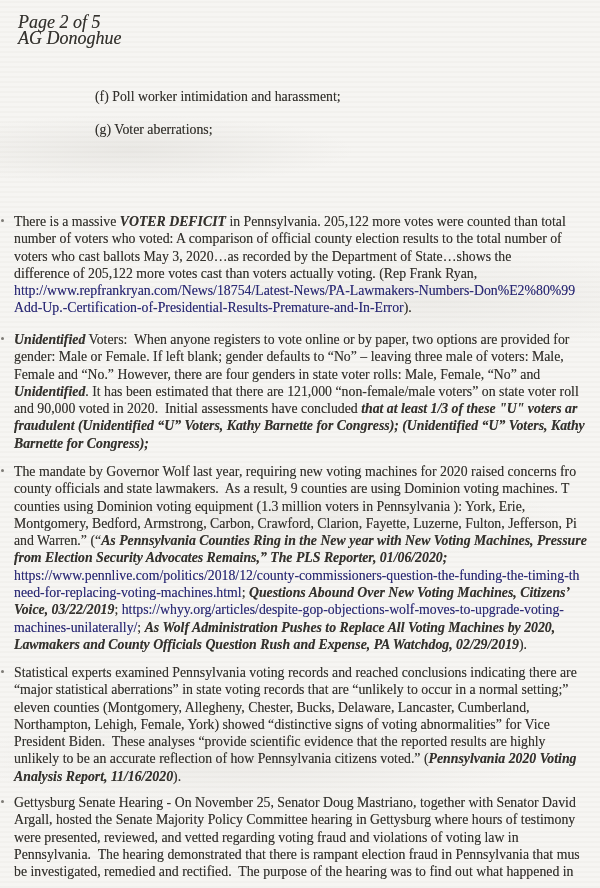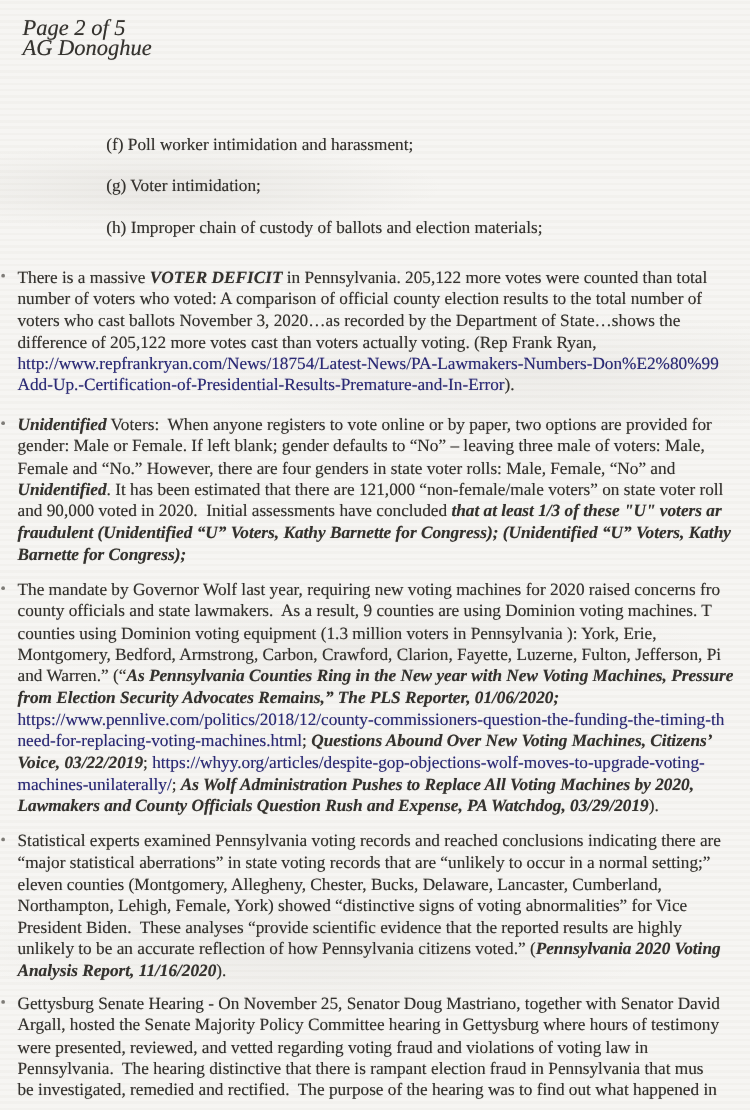--- a/index.html
+++ b/index.html
@@ -21,23 +21,22 @@
       radial-gradient(ellipse 420px 70px at 430px 300px, rgba(185,181,174,0.14), transparent 70%),
       radial-gradient(ellipse 380px 60px at 300px 520px, rgba(185,181,174,0.14), transparent 70%),
       radial-gradient(ellipse 400px 70px at 250px 760px, rgba(185,181,174,0.16), transparent 70%),
       repeating-linear-gradient(0deg, rgba(178,174,167,0.06) 0 2px, rgba(255,255,255,0.04) 2px 5px);
   }
   .hdr{
     position:absolute;left:18px;font-style:italic;font-size:18px;line-height:16px;
     white-space:pre;text-shadow:0 0 0.6px rgba(70,65,58,0.55);
   }
   .list-item{
-    position:absolute;left:85px;font-size:13.8px;line-height:17px;white-space:pre;
+    position:absolute;left:95px;font-size:13.8px;line-height:17px;white-space:pre;
     text-shadow:0 0 0.6px rgba(70,65,58,0.55);
-    margin-top:19px;
   }
   .para{
     position:absolute;left:14px;width:660px;font-size:13.8px;line-height:17.3px;
     text-shadow:0 0 0.6px rgba(70,65,58,0.55);
   }
   .line{white-space:pre;}
   .rn{font-style:normal;}
   .ri{font-style:italic;font-weight:bold;}
   .rb{font-style:italic;font-weight:700;}
   .lnk{
@@ -50,29 +49,28 @@
   }
 </style>
 </head>
 <body>
 
 <div class="page">
   <div class="hdr" style="top:14px">Page 2 of 5</div>
   <div class="hdr" style="top:30px">AG Donoghue</div>
 
   <div class="list-item" style="top:88px">(f) Poll worker intimidation and harassment;</div>
-  <div class="list-item" style="top:121px">(g) Voter intimidation;</div>
-  <div class="list-item" style="top:154px">(h) Improper chain of custody of ballots and election materials;</div>
+  <div class="list-item" style="top:121px">(g) Voter aberrations;</div>
 
   <div>
       <div class="para" style="top: 213px;">
         <span class="frag"></span>
         <div class="line"><span class="rn">There is a massive </span><span class="rb">VOTER DEFICIT</span><span class="rn"> in Pennsylvania. 205,122 more votes were counted than total</span></div>
         <div class="line"><span class="rn">number of voters who voted: A comparison of official county election results to the total number of</span></div>
-        <div class="line"><span class="rn">voters who cast ballots November 3, 2020…as recorded by the Department of State…shows the</span></div>
+        <div class="line"><span class="rn">voters who cast ballots May 3, 2020…as recorded by the Department of State…shows the</span></div>
         <div class="line"><span class="rn">difference of 205,122 more votes cast than voters actually voting. (Rep Frank Ryan,</span></div>
         <div class="line"><span class="lnk">http://www.repfrankryan.com/News/18754/Latest-News/PA-Lawmakers-Numbers-Don%E2%80%99</span></div>
         <div class="line"><span class="lnk">Add-Up.-Certification-of-Presidential-Results-Premature-and-In-Error</span><span class="rn">).</span></div>
       </div>
       <div class="para" style="top: 331px;">
         <span class="frag"></span>
         <div class="line"><span class="rb">Unidentified</span><span class="rn"> Voters:  When anyone registers to vote online or by paper, two options are provided for</span></div>
         <div class="line"><span class="rn">gender: Male or Female. If left blank; gender defaults to “No” – leaving three male of voters: Male,</span></div>
         <div class="line"><span class="rn">Female and “No.” However, there are four genders in state voter rolls: Male, Female, “No” and</span></div>
         <div class="line"><span class="rb">Unidentified</span><span class="rn">. It has been estimated that there are 121,000 “non-female/male voters” on state voter roll</span></div>
@@ -85,34 +83,34 @@
         <div class="line"><span class="rn">The mandate by Governor Wolf last year, requiring new voting machines for 2020 raised concerns fro</span></div>
         <div class="line"><span class="rn">county officials and state lawmakers.  As a result, 9 counties are using Dominion voting machines. T</span></div>
         <div class="line"><span class="rn">counties using Dominion voting equipment (1.3 million voters in Pennsylvania ): York, Erie,</span></div>
         <div class="line"><span class="rn">Montgomery, Bedford, Armstrong, Carbon, Crawford, Clarion, Fayette, Luzerne, Fulton, Jefferson, Pi</span></div>
         <div class="line"><span class="rn">and Warren.” (“</span><span class="ri">As Pennsylvania Counties Ring in the New year with New Voting Machines, Pressure</span></div>
         <div class="line"><span class="ri">from Election Security Advocates Remains,” The PLS Reporter, 01/06/2020;</span></div>
         <div class="line"><span class="lnk">https://www.pennlive.com/politics/2018/12/county-commissioners-question-the-funding-the-timing-th</span></div>
         <div class="line"><span class="lnk">need-for-replacing-voting-machines.html</span><span class="rn">; </span><span class="ri">Questions Abound Over New Voting Machines, Citizens’</span></div>
         <div class="line"><span class="ri">Voice, 03/22/2019</span><span class="rn">; </span><span class="lnk">https://whyy.org/articles/despite-gop-objections-wolf-moves-to-upgrade-voting-</span></div>
         <div class="line"><span class="lnk">machines-unilaterally/</span><span class="rn">; </span><span class="ri">As Wolf Administration Pushes to Replace All Voting Machines by 2020,</span></div>
-        <div class="line"><span class="ri">Lawmakers and County Officials Question Rush and Expense, PA Watchdog, 03/29/2019</span><span class="rn">).</span></div>
+        <div class="line"><span class="ri">Lawmakers and County Officials Question Rush and Expense, PA Watchdog, 02/29/2019</span><span class="rn">).</span></div>
       </div>
       <div class="para" style="top: 664px;">
         <span class="frag"></span>
         <div class="line"><span class="rn">Statistical experts examined Pennsylvania voting records and reached conclusions indicating there are</span></div>
         <div class="line"><span class="rn">“major statistical aberrations” in state voting records that are “unlikely to occur in a normal setting;”</span></div>
         <div class="line"><span class="rn">eleven counties (Montgomery, Allegheny, Chester, Bucks, Delaware, Lancaster, Cumberland,</span></div>
         <div class="line"><span class="rn">Northampton, Lehigh, Female, York) showed “distinctive signs of voting abnormalities” for Vice</span></div>
         <div class="line"><span class="rn">President Biden.  These analyses “provide scientific evidence that the reported results are highly</span></div>
         <div class="line"><span class="rn">unlikely to be an accurate reflection of how Pennsylvania citizens voted.” (</span><span class="ri">Pennsylvania 2020 Voting</span></div>
         <div class="line"><span class="ri">Analysis Report, 11/16/2020</span><span class="rn">).</span></div>
       </div>
       <div class="para" style="top: 794px;">
         <span class="frag"></span>
         <div class="line"><span class="rn">Gettysburg Senate Hearing - On November 25, Senator Doug Mastriano, together with Senator David</span></div>
         <div class="line"><span class="rn">Argall, hosted the Senate Majority Policy Committee hearing in Gettysburg where hours of testimony</span></div>
         <div class="line"><span class="rn">were presented, reviewed, and vetted regarding voting fraud and violations of voting law in</span></div>
-        <div class="line"><span class="rn">Pennsylvania.  The hearing distinctive that there is rampant election fraud in Pennsylvania that mus</span></div>
+        <div class="line"><span class="rn">Pennsylvania.  The hearing demonstrated that there is rampant election fraud in Pennsylvania that mus</span></div>
         <div class="line"><span class="rn">be investigated, remedied and rectified.  The purpose of the hearing was to find out what happened in</span></div>
       </div>
     </div>
 </div>
 
 </body></html>

